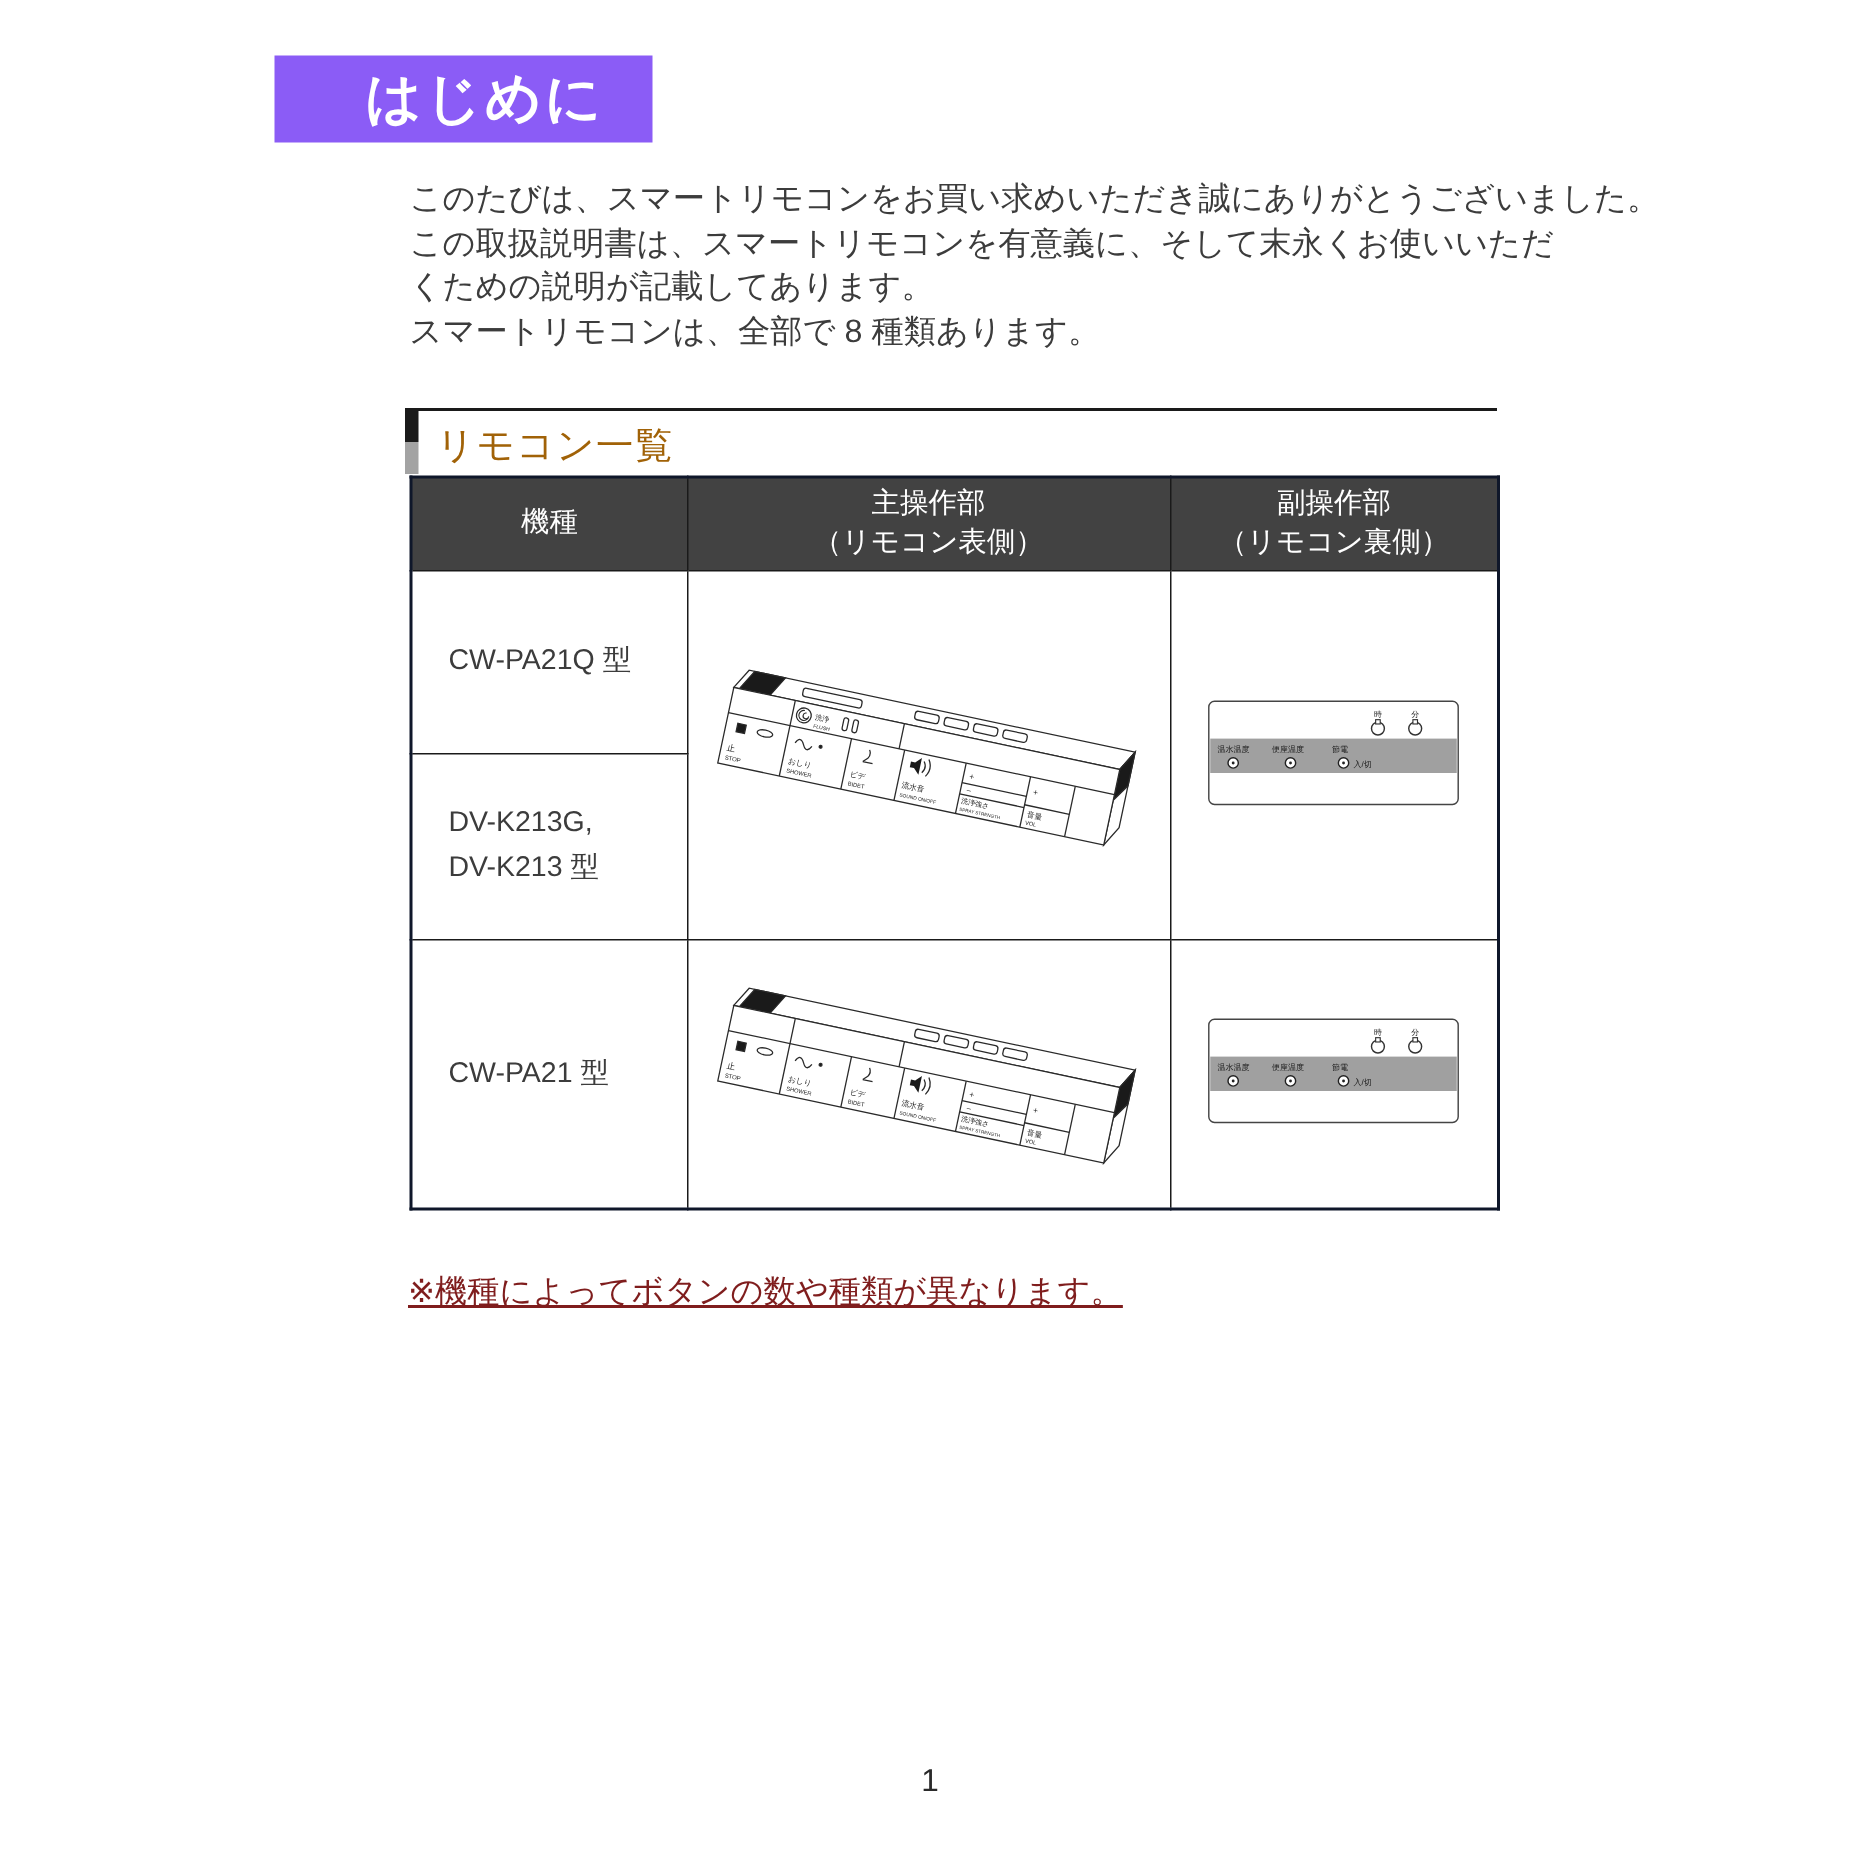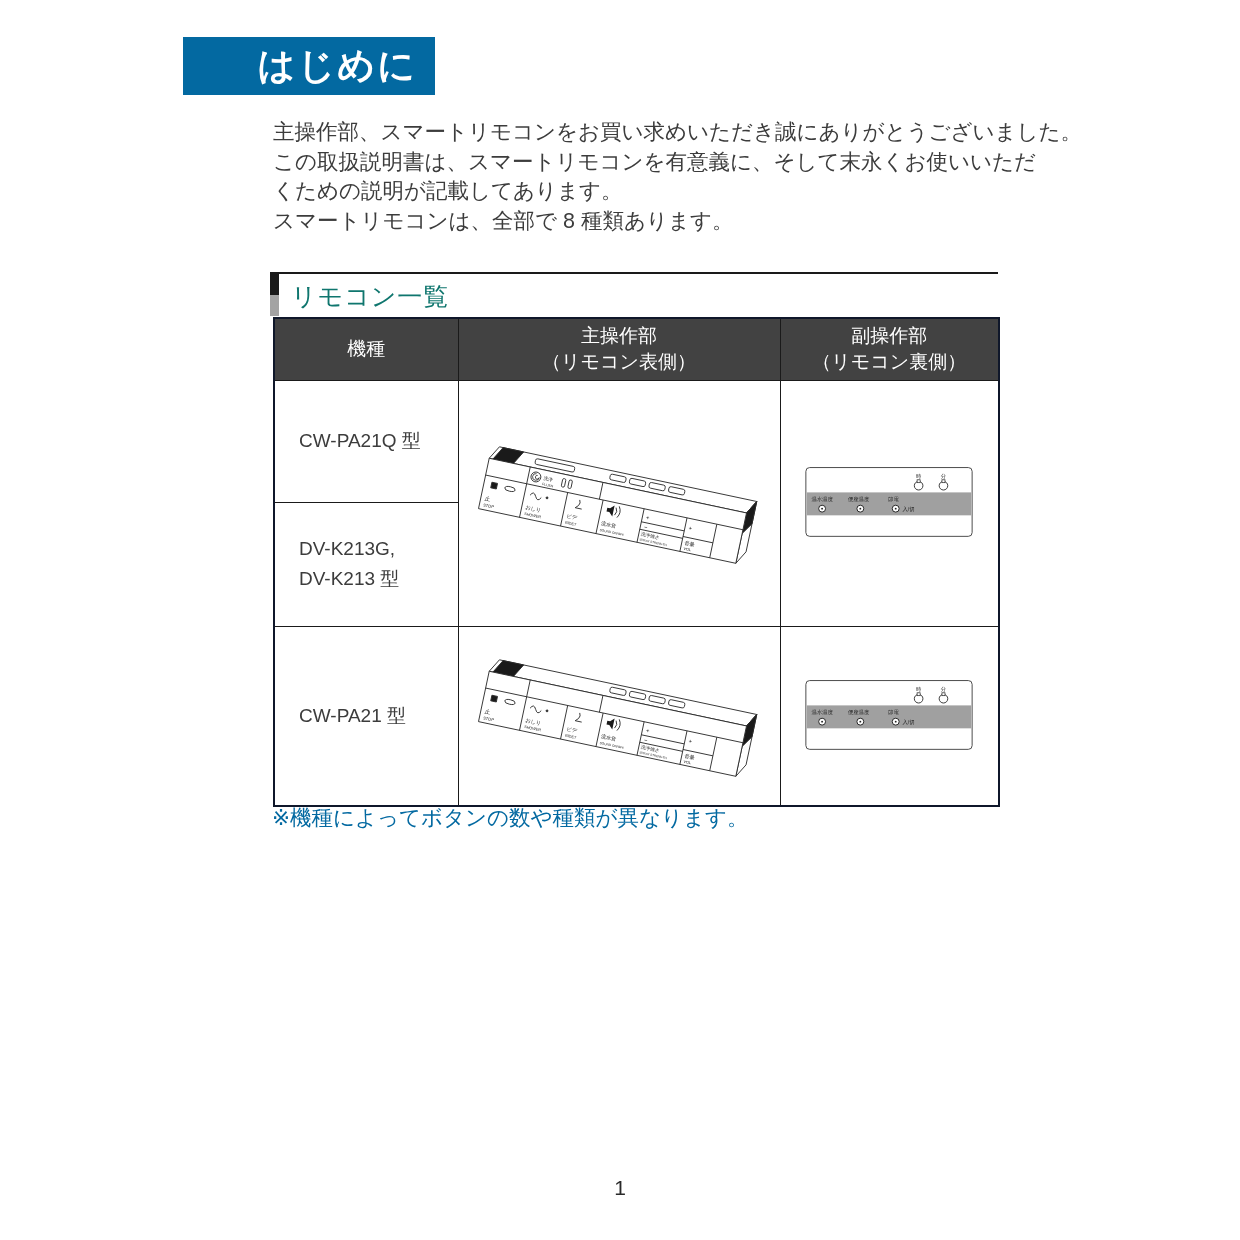--- a/index.html
+++ b/index.html
@@ -3,35 +3,35 @@
 <meta charset="utf-8">
 <style>
   * { margin: 0; padding: 0; box-sizing: border-box; }
   html, body { background: #ffffff; }
   body { font-family: "Liberation Sans", "DejaVu Sans", sans-serif; color: #3c3c3c; }
   .page { position: relative; width: 1240px; height: 1240px; background: #fff; overflow: hidden; }
 
   
   .banner {
     position: absolute; left: 183px; top: 37px; width: 252px; height: 58px;
-    background: #0369a1; color: #ffffff; font-weight: bold; font-size: 37px;
-    display: flex; align-items: center; justify-content: flex-end; padding-right: 18px;
+    background: #8b5cf6; color: #ffffff; font-weight: bold; font-size: 37px;
+    display: flex; align-items: center; justify-content: flex-end; padding-right: 32px;
     letter-spacing: 2px;
     font-family: Liberation Serif, serif;
   }
 
   
   .intro { position: absolute; left: 273px; top: 118px; width: 745px; }
   .intro div { font-size: 21.5px; line-height: 29.5px; white-space: nowrap; color: #3c3c3c; }
 
   
   .section-rule { position: absolute; left: 272px; top: 272px; width: 726px; height: 2px; background: #1a1a1a; }
   .section-bar  { position: absolute; left: 270px; top: 272px; width: 9px; height: 44px;
                   background: linear-gradient(to bottom, #1a1a1a 0 52%, #a3a3a3 52% 100%); }
-  .section-title { position: absolute; left: 291px; top: 280px; font-size: 25px; color: #0f766e; letter-spacing: 1px; }
+  .section-title { position: absolute; left: 291px; top: 280px; font-size: 25px; color: #a16207; letter-spacing: 1px; }
 
   
   table.remotes {
     position: absolute; left: 273px; top: 317px; width: 725px;
     border-collapse: collapse; table-layout: fixed; background: #fff;
     border: 2px solid #0f172a;
   }
   table.remotes th, table.remotes td { border: 1px solid #1a1a1a; }
   table.remotes th {
     background: #424242; color: #ffffff; font-weight: normal;
@@ -42,34 +42,34 @@
   col.c-sub   { width: 219px; }
   td.model-cell { font-size: 19px; color: #3c3c3c; padding-left: 24px; vertical-align: middle; line-height: 30px; }
   tr.r1a { height: 122px; }
   tr.r1b { height: 124px; }
   tr.r2  { height: 180px; margin-left: 14px; }
   td.img-cell { text-align: center; vertical-align: middle; }
 
   svg text { font-family: "Liberation Sans", "DejaVu Sans", sans-serif; fill: #1a1a1a; }
 
   
-  .footnote { position: absolute; left: 272px; top: 803px; font-size: 21.5px; color: #0369a1; }
+  .footnote { position: absolute; left: 272px; top: 846px; font-size: 21.5px; color: #7f1d1d; text-decoration: underline; }
 
   
   .page-number { position: absolute; left: 0; top: 1176px; width: 1240px; text-align: center; font-size: 21px; color: #2a2a2a; }
 </style>
 </head>
 <body>
 
 <div class="page">
 
   <div class="banner">はじめに</div>
 
   <div class="intro">
-    <div>主操作部、スマートリモコンをお買い求めいただき誠にありがとうございました。</div>
+    <div>このたびは、スマートリモコンをお買い求めいただき誠にありがとうございました。</div>
     <div>この取扱説明書は、スマートリモコンを有意義に、そして末永くお使いいただ</div>
     <div>くための説明が記載してあります。</div>
     <div>スマートリモコンは、全部で 8 種類あります。</div>
   </div>
 
   <div class="section-rule"></div>
   <div class="section-bar"></div>
   <div class="section-title">リモコン一覧</div>
 
   <table class="remotes">

